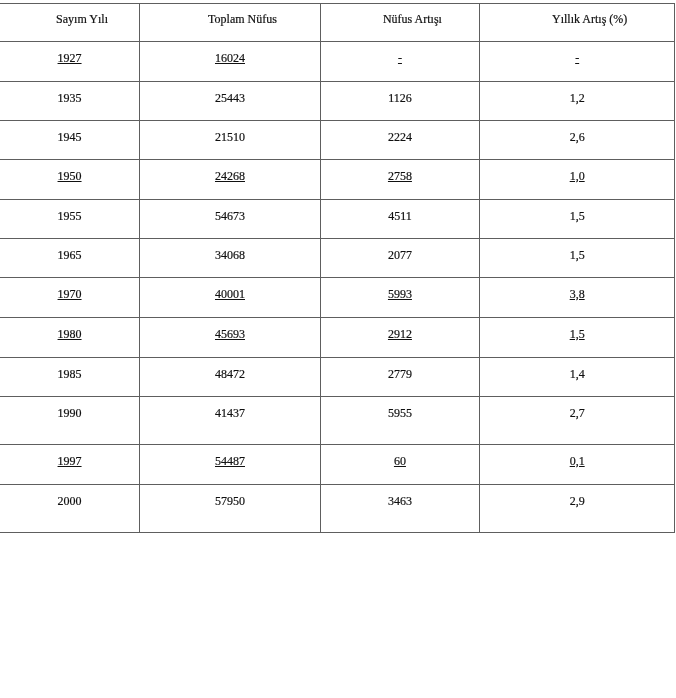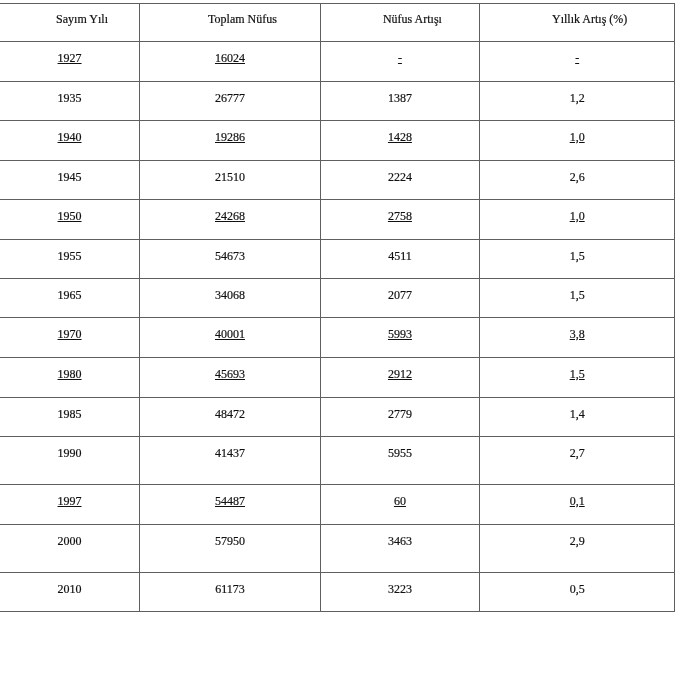--- a/index.html
+++ b/index.html
@@ -100,73 +100,59 @@
           </td>
         <td>
             <div class="cellinner">-</div>
           </td>
       </tr>
       <tr>
         <td>
             <div class="cellinner">1935</div>
           </td>
         <td>
-            <div class="cellinner">26777</div>
-          </td>
-        <td>
-            <div class="cellinner">1387</div>
+            <div class="cellinner">25443</div>
+          </td>
+        <td>
+            <div class="cellinner">1126</div>
           </td>
         <td>
             <div class="cellinner">1,2</div>
           </td>
       </tr>
-      <tr class="h40">
-        <td>
-            <div class="cellinner">1940</div>
-          </td>
-        <td>
-            <div class="cellinner">19286</div>
-          </td>
-        <td>
-            <div class="cellinner">1428</div>
+      <tr>
+        <td>
+            <div class="cellinner">1945</div>
+          </td>
+        <td>
+            <div class="cellinner">21510</div>
+          </td>
+        <td>
+            <div class="cellinner">2224</div>
+          </td>
+        <td>
+            <div class="cellinner">2,6</div>
+          </td>
+      </tr>
+      <tr class="h40">
+        <td>
+            <div class="cellinner">1950</div>
+          </td>
+        <td>
+            <div class="cellinner">24268</div>
+          </td>
+        <td>
+            <div class="cellinner">2758</div>
           </td>
         <td>
             <div class="cellinner">1,0</div>
           </td>
       </tr>
       <tr>
         <td>
-            <div class="cellinner">1945</div>
-          </td>
-        <td>
-            <div class="cellinner">21510</div>
-          </td>
-        <td>
-            <div class="cellinner">2224</div>
-          </td>
-        <td>
-            <div class="cellinner">2,6</div>
-          </td>
-      </tr>
-      <tr class="h40">
-        <td>
-            <div class="cellinner">1950</div>
-          </td>
-        <td>
-            <div class="cellinner">24268</div>
-          </td>
-        <td>
-            <div class="cellinner">2758</div>
-          </td>
-        <td>
-            <div class="cellinner">1,0</div>
-          </td>
-      </tr>
-      <tr>
-        <td>
             <div class="cellinner">1955</div>
           </td>
         <td>
             <div class="cellinner">54673</div>
           </td>
         <td>
             <div class="cellinner">4511</div>
           </td>
         <td>
             <div class="cellinner">1,5</div>
@@ -263,29 +249,15 @@
         <td>
             <div class="cellinner">57950</div>
           </td>
         <td>
             <div class="cellinner">3463</div>
           </td>
         <td>
             <div class="cellinner">2,9</div>
           </td>
       </tr>
-      <tr>
-        <td>
-            <div class="cellinner">2010</div>
-          </td>
-        <td>
-            <div class="cellinner">61173</div>
-          </td>
-        <td>
-            <div class="cellinner">3223</div>
-          </td>
-        <td>
-            <div class="cellinner">0,5</div>
-          </td>
-      </tr>    
       </tbody>
   </table>
 </div>
 
 </body></html>

